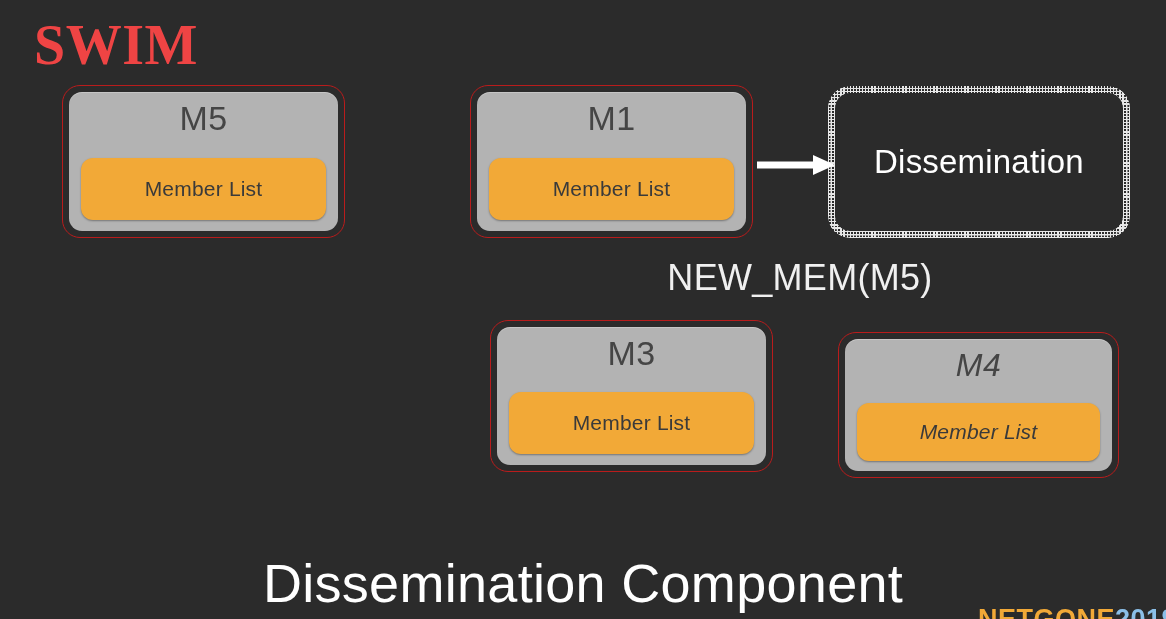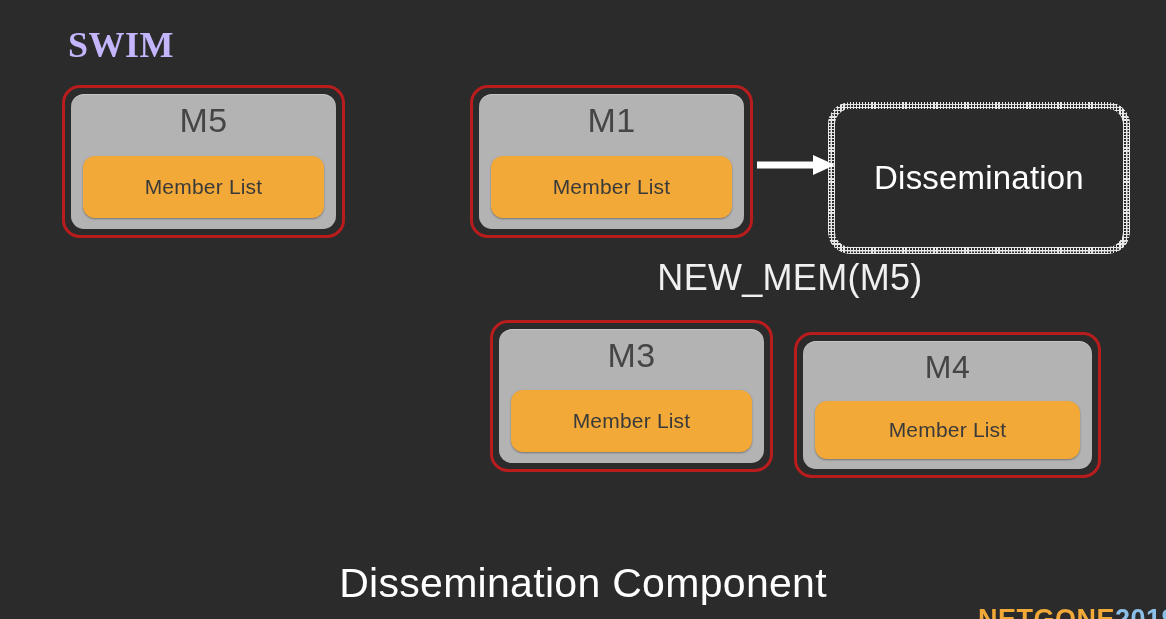--- a/index.html
+++ b/index.html
@@ -18,33 +18,32 @@
     -webkit-font-smoothing: antialiased;
   }
 
   
   .swim-title {
     position: absolute;
     left: 34px;
     top: 22px;
     font-family: "Liberation Serif", "DejaVu Serif", serif;
     font-weight: bold;
-    font-size: 36px;
+    font-size: 56px;
     line-height: 46px;
     letter-spacing: 0.5px;
-    color: #c4b5fd;
-    white-space: nowrap;
-    margin-left: 34px;
+    color: #ef4444;
+    white-space: nowrap;
   }
 
   
   .node {
     position: absolute;
     box-sizing: border-box;
-    border: 3px solid #b91c1c;
+    border: 1px solid #b91c1c;
     border-radius: 18px;
     background: #2b2b2b;
     padding: 6px;
   }
   .node-body {
     box-sizing: border-box;
     width: 100%;
     height: 100%;
     background: #b3b3b3;
     border-radius: 13px;
@@ -81,30 +80,30 @@
     line-height: 24px;
     color: #3a3a3a;
     letter-spacing: 0.2px;
     white-space: nowrap;
   }
 
   
   #node-m5 { left: 62px;  top: 85px;  width: 283px; height: 153px; }
   #node-m1 { left: 470px; top: 85px;  width: 283px; height: 153px; }
   #node-m3 { left: 470px; top: 320px; width: 283px; height: 152px; margin-left: 20px; }
-  #node-m4 { left: 794px; top: 332px; width: 307px; height: 146px; }
+  #node-m4 { left: 838px; top: 332px; width: 281px; height: 146px; font-style: italic; }
 
   #node-m4 .node-title      { font-size: 32px; }
   #node-m4 .node-memberlist { height: 58px; bottom: 10px; }
 
   
   .dissem-box {
     position: absolute;
     left: 828px;
-    top: 102px;
+    top: 86px;
     width: 302px;
     height: 152px;
     box-sizing: border-box;
     border-radius: 22px;
     background: transparent;
     
     padding: 7px;
   }
   .dissem-hatch {
     position: absolute;
@@ -167,40 +166,40 @@
     left: 757px;
     top: 152px;
     width: 78px;
     height: 26px;
     pointer-events: none;
   }
 
   
   .new-mem-label {
     position: absolute;
-    left: 460px;
+    left: 470px;
     top: 256px;
     width: 660px;
     text-align: center;
     color: #f0f0f0;
     font-size: 36px;
     line-height: 44px;
     letter-spacing: 0.3px;
     white-space: nowrap;
   }
 
   
   .bottom-caption {
     position: absolute;
     left: 0;
     right: 0;
     top: 558px;
     text-align: center;
     color: #ffffff;
-    font-size: 41px;
+    font-size: 54px;
     line-height: 50px;
     letter-spacing: 0.3px;
   }
 
   
   .conf-logo {
     position: absolute;
     left: 978px;
     top: 604px;
     font-weight: bold;

